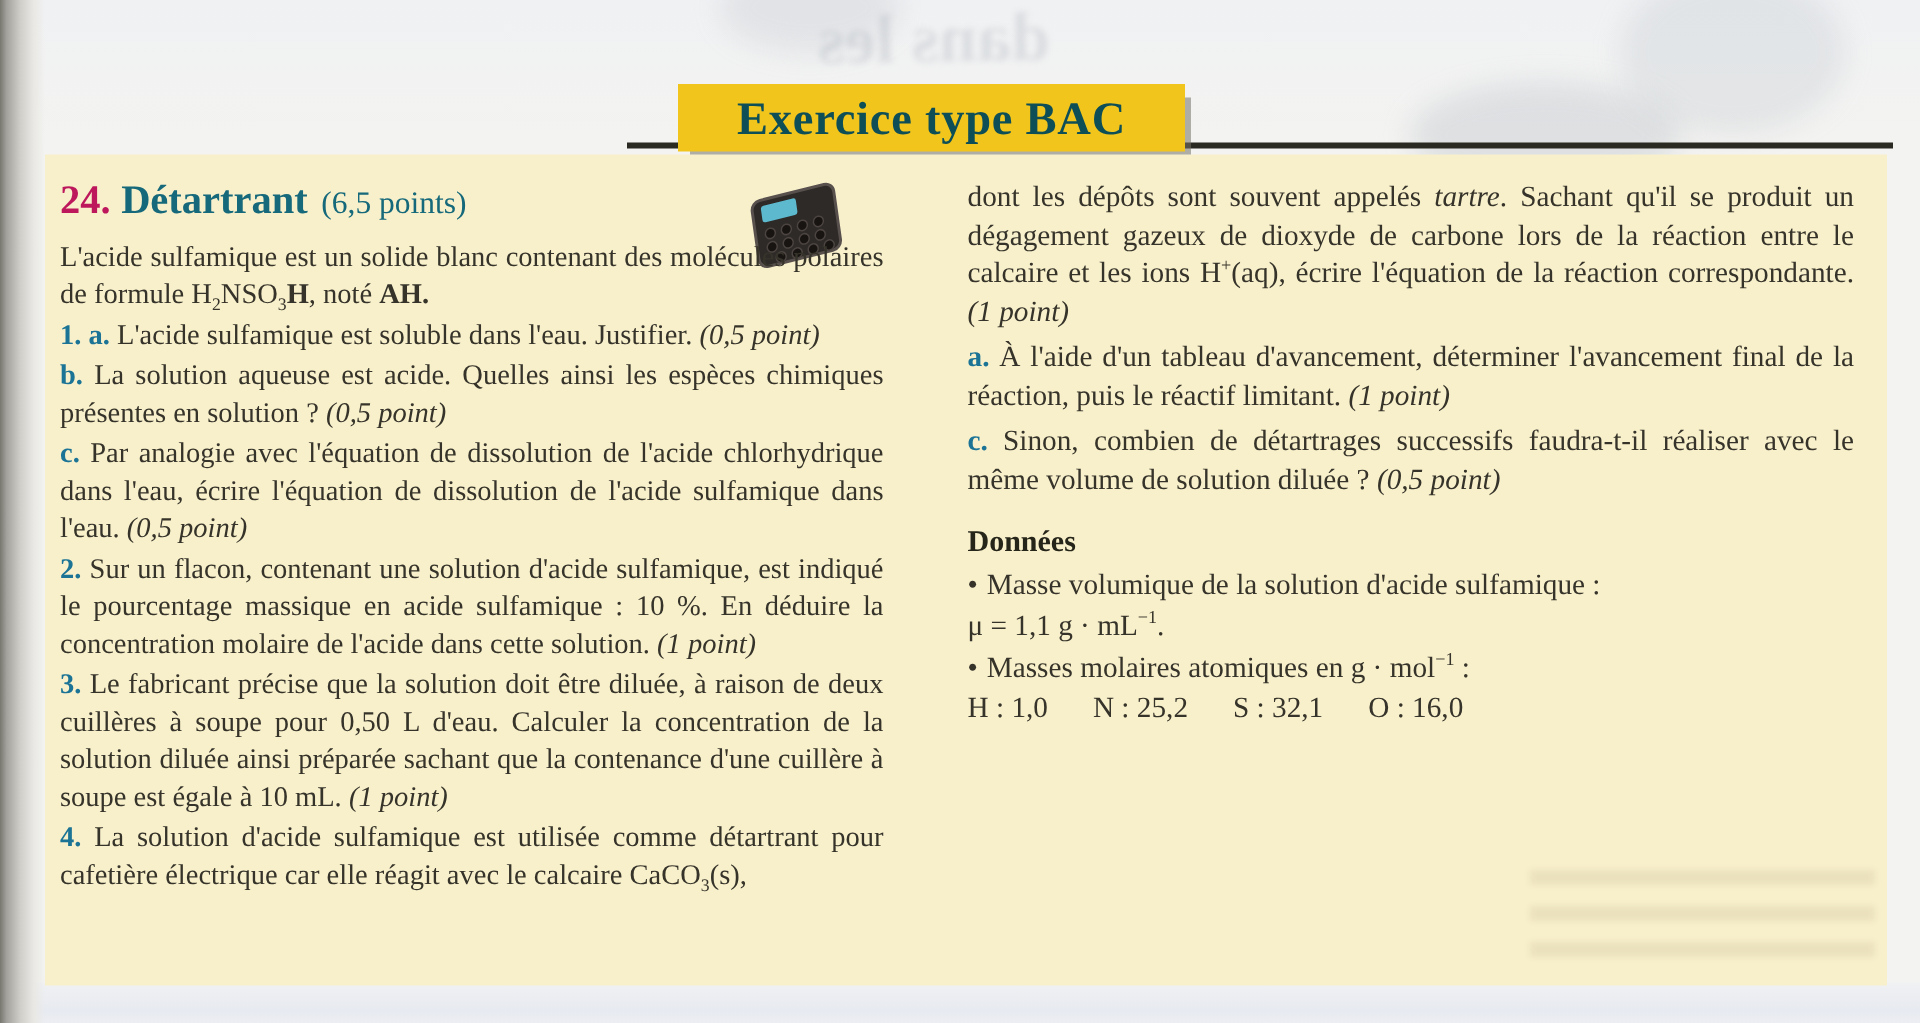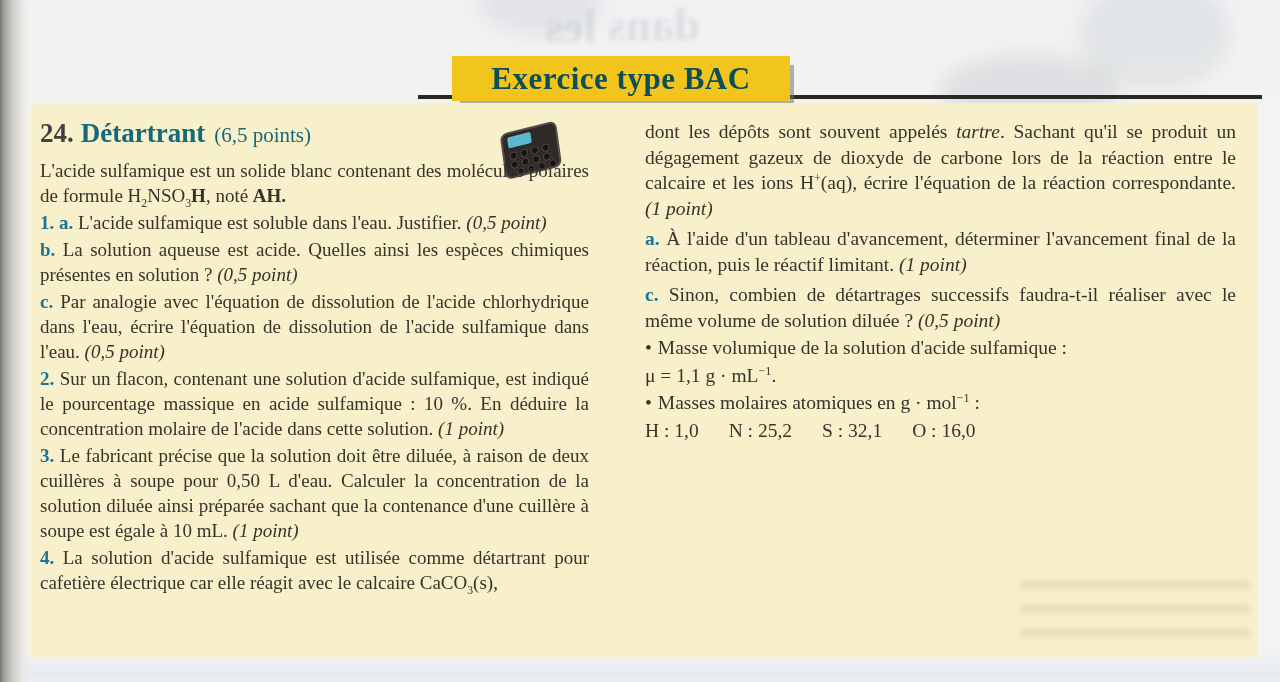--- a/index.html
+++ b/index.html
@@ -45,21 +45,21 @@
   .para{margin:0 0 2px 0;text-align:justify;}
   .para.gap{margin-top:5px;}
   .qnum{font-weight:bold;color:#1b7495;}
   .qref{font-weight:bold;color:#1b7495;}
   .pts{font-style:italic;}
   b{font-weight:bold;}
   sub{font-size:.62em;line-height:0;}
   sup{font-size:.62em;line-height:0;}
   
   .title-row{margin:6px 0 10px 0;white-space:nowrap;}
-  .ex-num{font-size:27px;font-weight:bold;color:#404040;margin-right:7px;}
+  .ex-num{font-size:27px;font-weight:bold;color:#be185d;margin-right:7px;}
   .ex-title{font-size:27px;font-weight:bold;color:#15697a;margin-right:9px;}
   .ex-points{font-size:21px;color:#15697a;}
   
   .calc{position:absolute;left:497px;top:122px;width:70px;height:58px;transform:rotate(-14deg) skewX(-6deg);}
   
   .donnees-h{margin-top:16px;font-weight:bold;color:#262519;font-size:20px;margin-bottom:3px;text-align:left;}
   .masses span{margin-right:30px;}
   .bullet{margin-right:6px;}
 </style>
 </head>
@@ -127,20 +127,21 @@
   <div class="col col-right">
     <p class="para"><span>dont les dépôts sont souvent appelés </span><i>tartre</i><span>. Sachant qu'il se produit un dégagement gazeux de dioxyde de carbone lors de la réaction entre le calcaire et les ions H</span><sup>+</sup><span>(aq), écrire l'équation de la réaction correspondante.</span> <i class="pts">(1 point)</i></p>
 
 
 
     <p class="para gap"><span class="qnum">a.</span> <span>À l'aide d'un tableau d'avancement, déterminer l'avancement final de la réaction, puis le réactif limitant.</span> <i class="pts">(1 point)</i></p>
 
 
     <p class="para gap"><span class="qnum">c.</span> <span>Sinon, combien de détartrages successifs faudra-t-il réaliser avec le même volume de solution diluée ?</span> <i class="pts">(0,5 point)</i></p>
 
+    <p class="para donnees-h">Données</p>
 
     <p class="para"><span class="bullet">•</span><span>Masse volumique de la solution d'acide sulfamique :</span></p>
 
     <p class="para"><span>μ = 1,1 g · mL</span><sup>−1</sup><span>.</span></p>
 
     <p class="para"><span class="bullet">•</span><span>Masses molaires atomiques en g · mol</span><sup>−1</sup><span> :</span></p>
 
     <p class="para masses"><span>H : 1,0</span><span>N : 25,2</span><span>S : 32,1</span><span>O : 16,0</span></p>
   </div>
 

